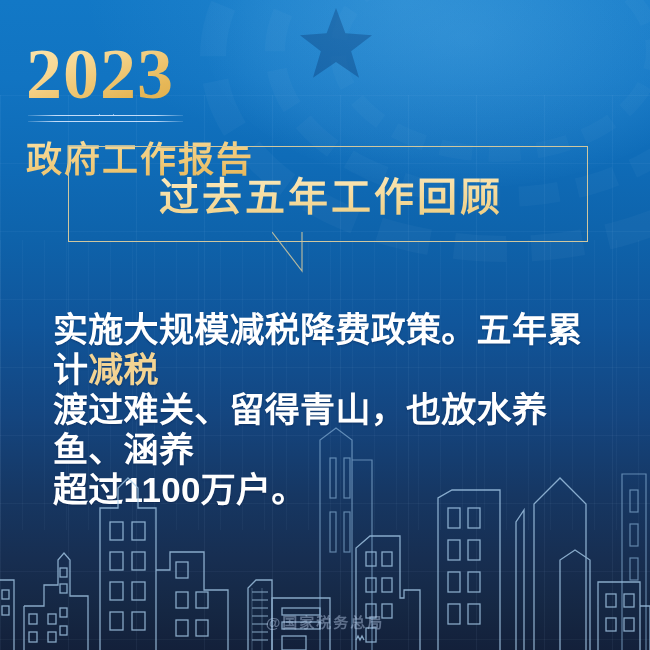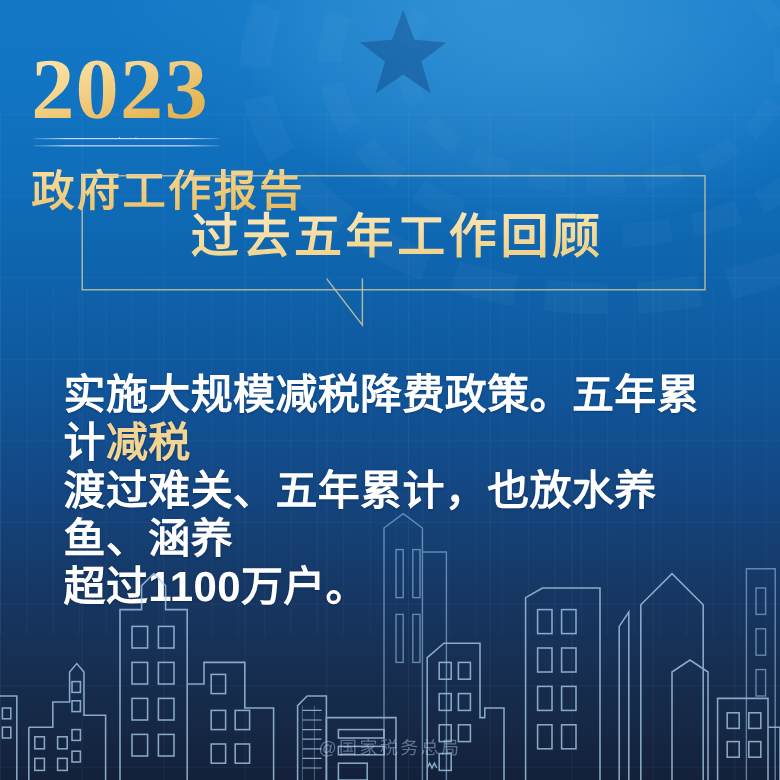--- a/index.html
+++ b/index.html
@@ -198,21 +198,21 @@
   .skyline svg { display: block; width: 650px; height: 250px; }
 
   
   .watermark {
     position: absolute;
     left: 0; right: 0; bottom: 18px;
     text-align: center;
     font-size: 15px;
     letter-spacing: 2px;
     color: rgba(198,218,245,.42);
-    font-weight: 400;
+    font-weight: 700;
   }
 </style>
 </head>
 <body>
 
 <div id="poster">
 
   <div class="bg-layer">
     <div class="halo"></div>
     <div class="gear-ring gear-a"></div>
@@ -238,21 +238,21 @@
     <div class="title-text">过去五年工作回顾</div>
   </div>
   <svg class="title-tail" viewBox="0 0 60 44">
     <path d="M0 1 L30 40 L30 1" fill="none" stroke="#cfc79f" stroke-width="1.2" opacity="0.85"></path>
   </svg>
 
   <div class="body-text">
     <div>
       <span>实施大规模减税降费政策。五年累计</span><span class="hl">减税</span>
     </div>
-    <div>渡过难关、五年累计，也放水养鱼、涵养</div>
+    <div>渡过难关、留得青山，也放水养鱼、涵养</div>
     <div>超过1100万户。</div>
   </div>
 
   <div class="skyline">
     <svg viewBox="0 0 650 250" preserveAspectRatio="none">
       <g fill="none" stroke="#a8cdeb" stroke-width="1.3" opacity="0.78">
 
         <path d="M0 180 L14 180 L14 250"></path>
         <rect x="2" y="190" width="7" height="9"></rect>
         <rect x="2" y="206" width="7" height="9"></rect>

